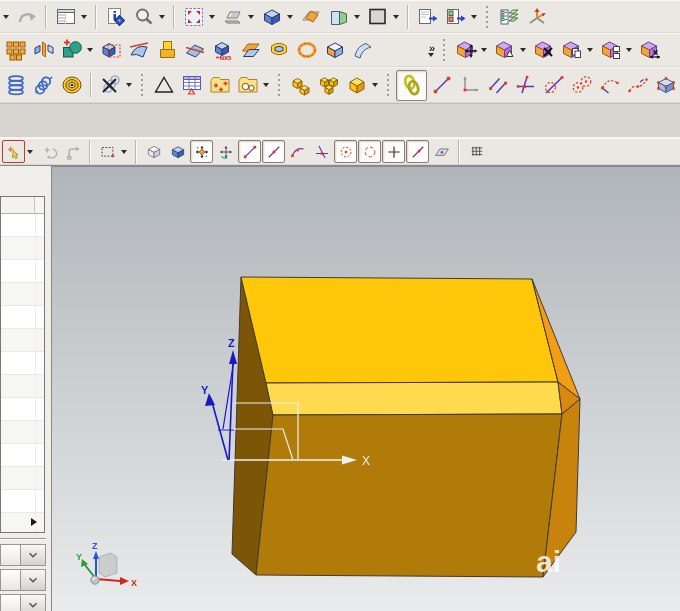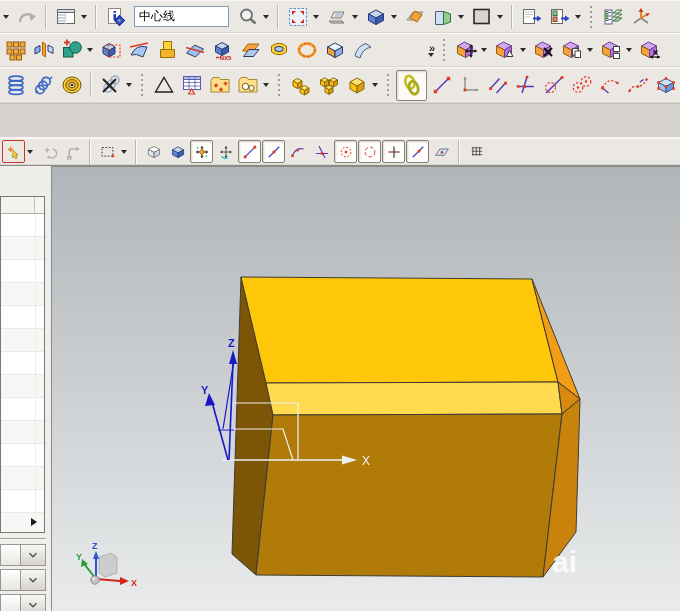--- a/index.html
+++ b/index.html
@@ -35,21 +35,21 @@
 .srow.alt{background:#f6f6f4}
 .srow::after{content:"";position:absolute;left:34px;top:0;bottom:0;border-left:1px solid #ededeb}
 .nav-scroll-arrow{position:absolute;left:31px;top:352px;width:0;height:0;border-top:4px solid transparent;border-bottom:4px solid transparent;border-left:6px solid #1a1a1a}
 .sdivider{position:absolute;left:0;top:372px;width:46px;border-top:1px solid #9c9994;border-bottom:1px solid #fbfaf8}
 .combo{position:absolute;left:0;width:46px;height:22px;display:flex}
 .combo .field{flex:1;background:linear-gradient(#ffffff,#e8e6e2);border:1px solid #9a9792;border-right:none}
 .combo .btn{width:26px;background:linear-gradient(#f8f7f5,#d6d3ce);border:1px solid #9a9792;display:flex;align-items:center;justify-content:center}
 #viewport{position:absolute;left:52px;top:166px;right:0;bottom:0;border-top:1px solid #8a8a8a;
   background:linear-gradient(var(--viewport-top,#b0b5b9),var(--viewport-bottom,#e9ebec))}
 #scene{position:absolute;left:0;top:0}
-#watermark{position:absolute;left:500px;top:378px;font:bold 30px "Liberation Sans",sans-serif;color:#ffffff;opacity:.8;pointer-events:none}
+#watermark{position:absolute;left:484px;top:378px;font:bold 30px "Liberation Sans",sans-serif;color:#ffffff;opacity:.8;pointer-events:none}
 text{font-family:"Liberation Sans",sans-serif}
 </style>
 </head>
 <body>
 
 <div id="app">
   <div id="r1" class="trow">
       <span class="caret"></span>
       <span class="tbtn disabled">
         <span class="ic">
@@ -76,21 +76,20 @@
         <span class="ic">
           <svg viewBox="0 0 24 24" width="24" height="24">
             <rect x="4.5" y="3.5" width="12" height="15" fill="#fff" stroke="#8a887f"></rect>
             <rect x="9.5" y="6" width="2.5" height="1.8" fill="#1f3fbf"></rect>
             <rect x="9.5" y="9" width="2.5" height="6" fill="#1f3fbf"></rect>
             <rect x="12" y="12" width="7" height="7" transform="rotate(45 15.5 15.5)" fill="#2f55d8" stroke="#122c88"></rect>
             <rect x="14.6" y="14.6" width="1.8" height="1.8" fill="#ffd34d"></rect>
           </svg>
         </span>
       </span>
-      <input class="tb-input" type="text" value="中心线" style="">
       <span class="tbtn">
         <span class="ic">
           <svg viewBox="0 0 24 24" width="24" height="24">
             <circle cx="10.5" cy="10" r="5.5" fill="#f4f6f8" fill-opacity=".6" stroke="#6f6f6f" stroke-width="1.8"></circle>
             <path d="M14.5 14l5 4.5" stroke="#6f6f6f" stroke-width="2.4"></path>
           </svg>
         </span>
       </span>
       <span class="caret"></span>
       <span class="tsep"></span>

